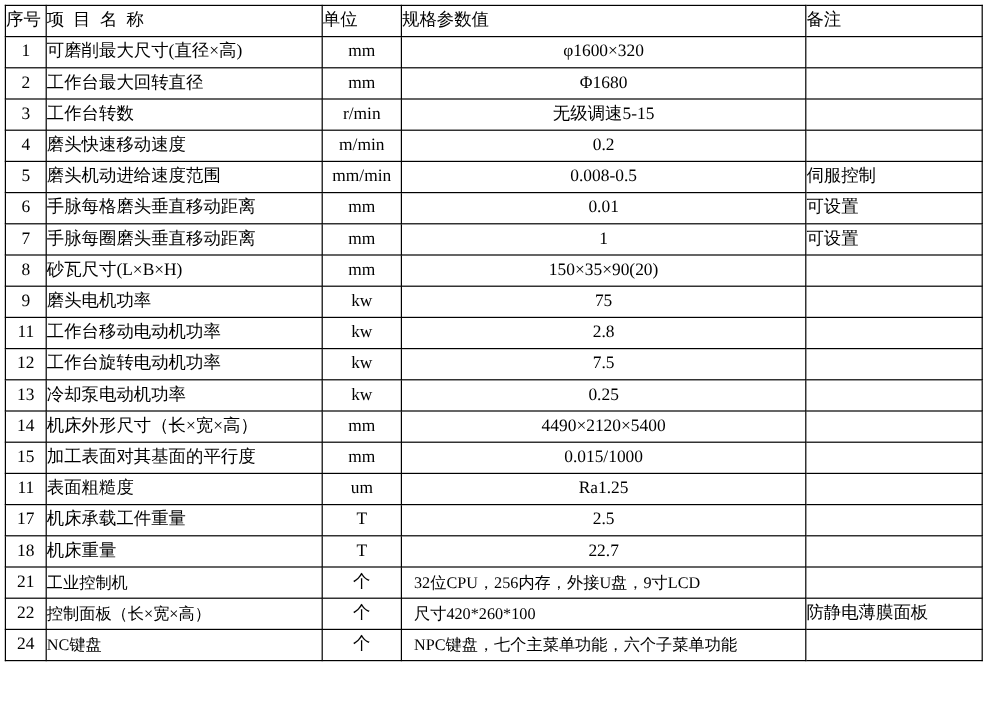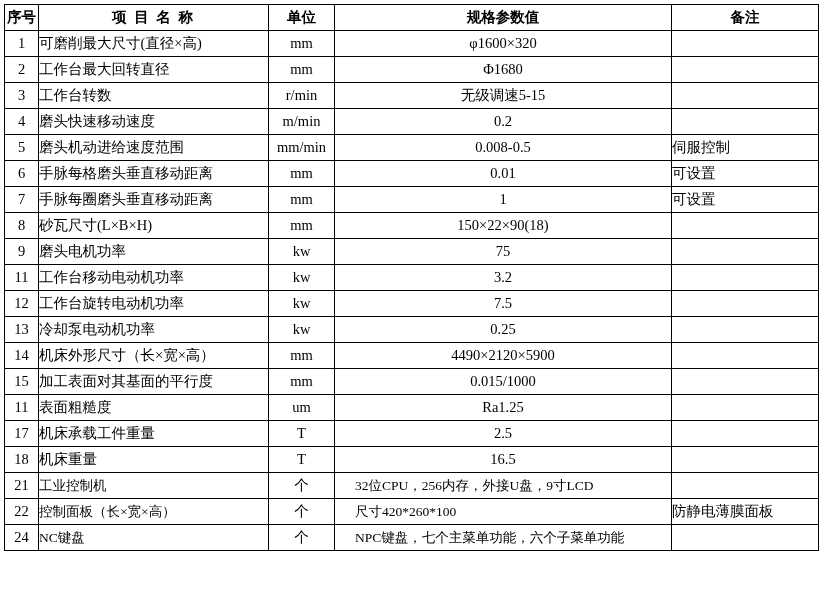--- a/index.html
+++ b/index.html
@@ -37,32 +37,32 @@
     border: 1px solid #000000;
     padding: 0;
     height: 25px;
     line-height: 25px;
     font-size: 14.5px;
     vertical-align: middle;
     white-space: nowrap;
     overflow: hidden;
   }
   thead th {
-    font-weight: bold;
-    text-align: center;
+    font-weight: normal;
+    text-align: left;
     height: 27px;
     line-height: 27px;
     font-size: 15px;
   }
   th.h-name { letter-spacing: 2px; }
   td.no     { text-align: center; }
   td.name   { text-align: left;  padding-left: 6px; margin-top: 20px; }
   td.unit   { text-align: center; font-size: 13.5px; }
   td.value  { text-align: center; }
-  td.value.lft { text-align: left; padding-left: 20px; }
+  td.value.lft { text-align: left; padding-left: 10px; }
   td.note   { text-align: left; padding-left: 6px; font-size: 14px; margin-top: 40px; }
   td.name.sm { font-size: 13.5px; }
   td.value.sm { font-size: 13.5px; }
 </style>
 </head>
 <body>
 
 <div class="sheet">
   <table class="spec">
     <colgroup>
@@ -128,56 +128,56 @@
           <td class="no">7</td>
           <td class="name">手脉每圈磨头垂直移动距离</td>
           <td class="unit">mm</td>
           <td class="value">1</td>
           <td class="note">可设置</td>
         </tr>
         <tr>
           <td class="no">8</td>
           <td class="name">砂瓦尺寸(L×B×H)</td>
           <td class="unit">mm</td>
-          <td class="value">150×22×90(18)</td>
+          <td class="value">150×35×90(20)</td>
           <td class="note"></td>
         </tr>
         <tr>
           <td class="no">9</td>
           <td class="name">磨头电机功率</td>
           <td class="unit">kw</td>
           <td class="value">75</td>
           <td class="note"></td>
         </tr>
         <tr>
           <td class="no">11</td>
           <td class="name">工作台移动电动机功率</td>
           <td class="unit">kw</td>
-          <td class="value">3.2</td>
+          <td class="value">2.8</td>
           <td class="note"></td>
         </tr>
         <tr>
           <td class="no">12</td>
           <td class="name">工作台旋转电动机功率</td>
           <td class="unit">kw</td>
           <td class="value">7.5</td>
           <td class="note"></td>
         </tr>
         <tr>
           <td class="no">13</td>
           <td class="name">冷却泵电动机功率</td>
           <td class="unit">kw</td>
           <td class="value">0.25</td>
           <td class="note"></td>
         </tr>
         <tr>
           <td class="no">14</td>
           <td class="name">机床外形尺寸（长×宽×高）</td>
           <td class="unit">mm</td>
-          <td class="value">4490×2120×5900</td>
+          <td class="value">4490×2120×5400</td>
           <td class="note"></td>
         </tr>
         <tr>
           <td class="no">15</td>
           <td class="name">加工表面对其基面的平行度</td>
           <td class="unit">mm</td>
           <td class="value">0.015/1000</td>
           <td class="note"></td>
         </tr>
         <tr>
@@ -191,21 +191,21 @@
           <td class="no">17</td>
           <td class="name">机床承载工件重量</td>
           <td class="unit">T</td>
           <td class="value">2.5</td>
           <td class="note"></td>
         </tr>
         <tr>
           <td class="no">18</td>
           <td class="name">机床重量</td>
           <td class="unit">T</td>
-          <td class="value">16.5</td>
+          <td class="value">22.7</td>
           <td class="note"></td>
         </tr>
         <tr>
           <td class="no">21</td>
           <td class="name sm">工业控制机</td>
           <td class="unit">个</td>
           <td class="value lft sm">32位CPU，256内存，外接U盘，9寸LCD</td>
           <td class="note"></td>
         </tr>
         <tr>

